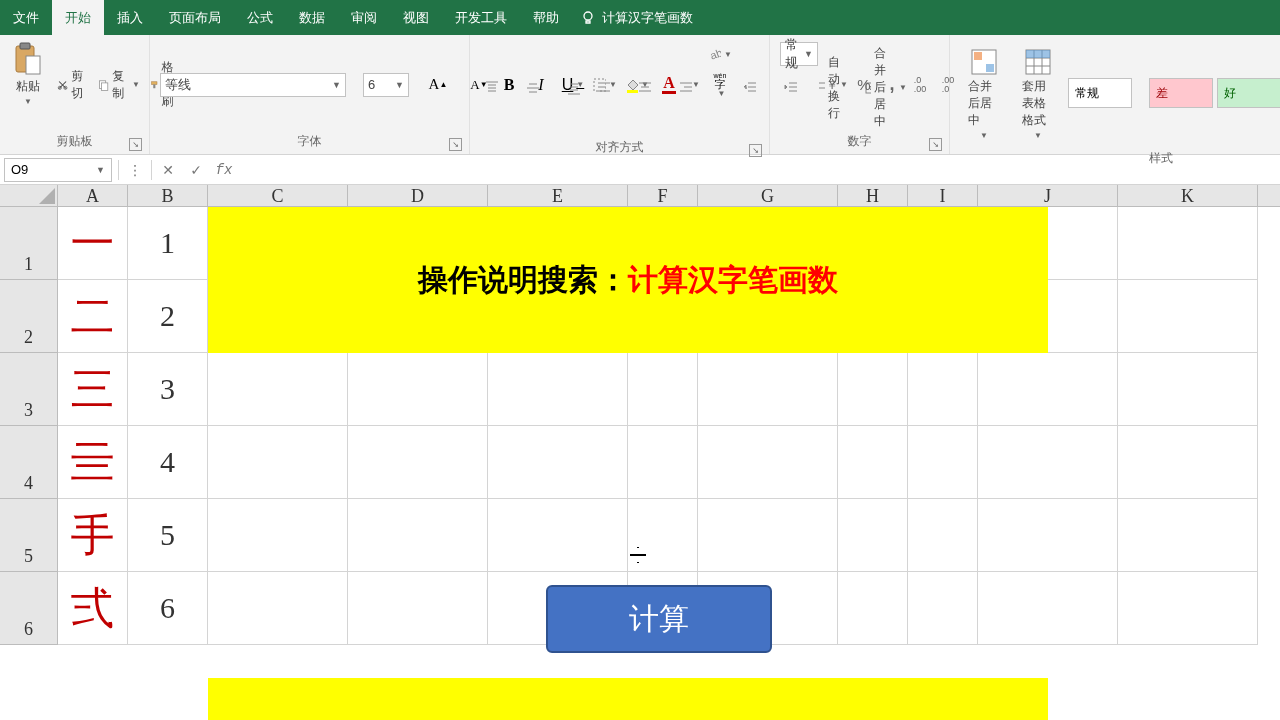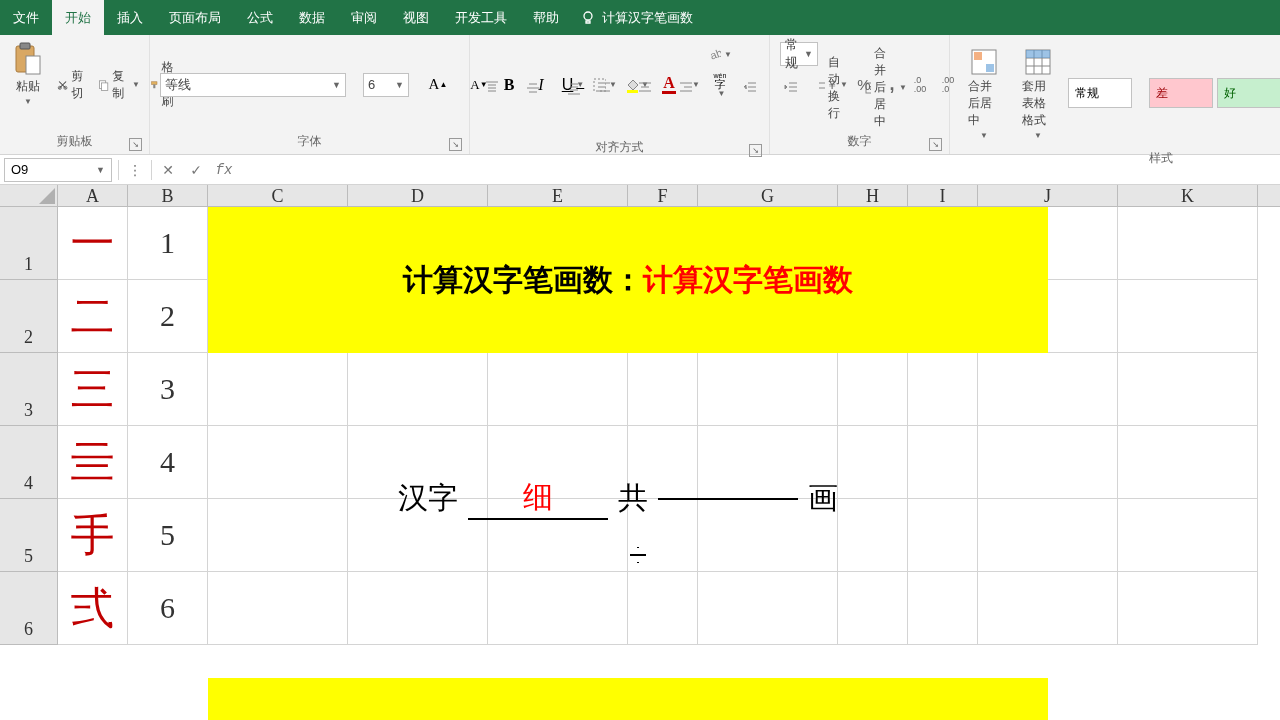--- a/index.html
+++ b/index.html
@@ -410,30 +410,24 @@
       <div class="cell" style="left: 640px; top: 0px; width: 140px; height: 73px;"></div>
       <div class="cell" style="left: 570px; top: 0px; width: 70px; height: 73px;"></div>
       <div class="cell" style="left: 430px; top: 0px; width: 140px; height: 73px;"></div>
       <div class="cell" style="left: 290px; top: 0px; width: 140px; height: 73px;"></div>
       <div class="cell" style="left: 150px; top: 0px; width: 140px; height: 73px;"></div>
       <div class="cell colB" style="left: 70px; top: 0px; width: 80px; height: 73px;">1</div>
       <div class="cell colA" style="left: 0px; top: 0px; width: 70px; height: 73px;">一</div>
 
     <div class="yellow-banner" style="left:150px;top:0;width:840px;height:146px">
       <div class="banner-text">
-        <span class="black">计算汉字笔画数：</span><span class="red">计算汉字笔画数</span>
-      </div>
-    </div>
-
-    <div class="calc-row" style="left:330px;top:270px">
-      <span class="lbl">汉字</span>
-      <span class="inp red">细</span>
-      <span class="lbl">共</span>
-      <span class="inp"></span>
-      <span class="lbl">画</span>
-    </div>
-
+        <span class="black">操作说明搜索：</span><span class="red">计算汉字笔画数</span>
+      </div>
+    </div>
+
+
+    <div class="calc-btn" style="left:488px;top:378px">计算</div>
 
     <div class="yellow-banner" style="left:150px;top:471px;width:840px;height:73px"></div>
 
     <div class="cursor-plus" style="left:572px;top:340px"><span class="wh"></span></div>
   </div>
 </div>
 
 </body></html>

